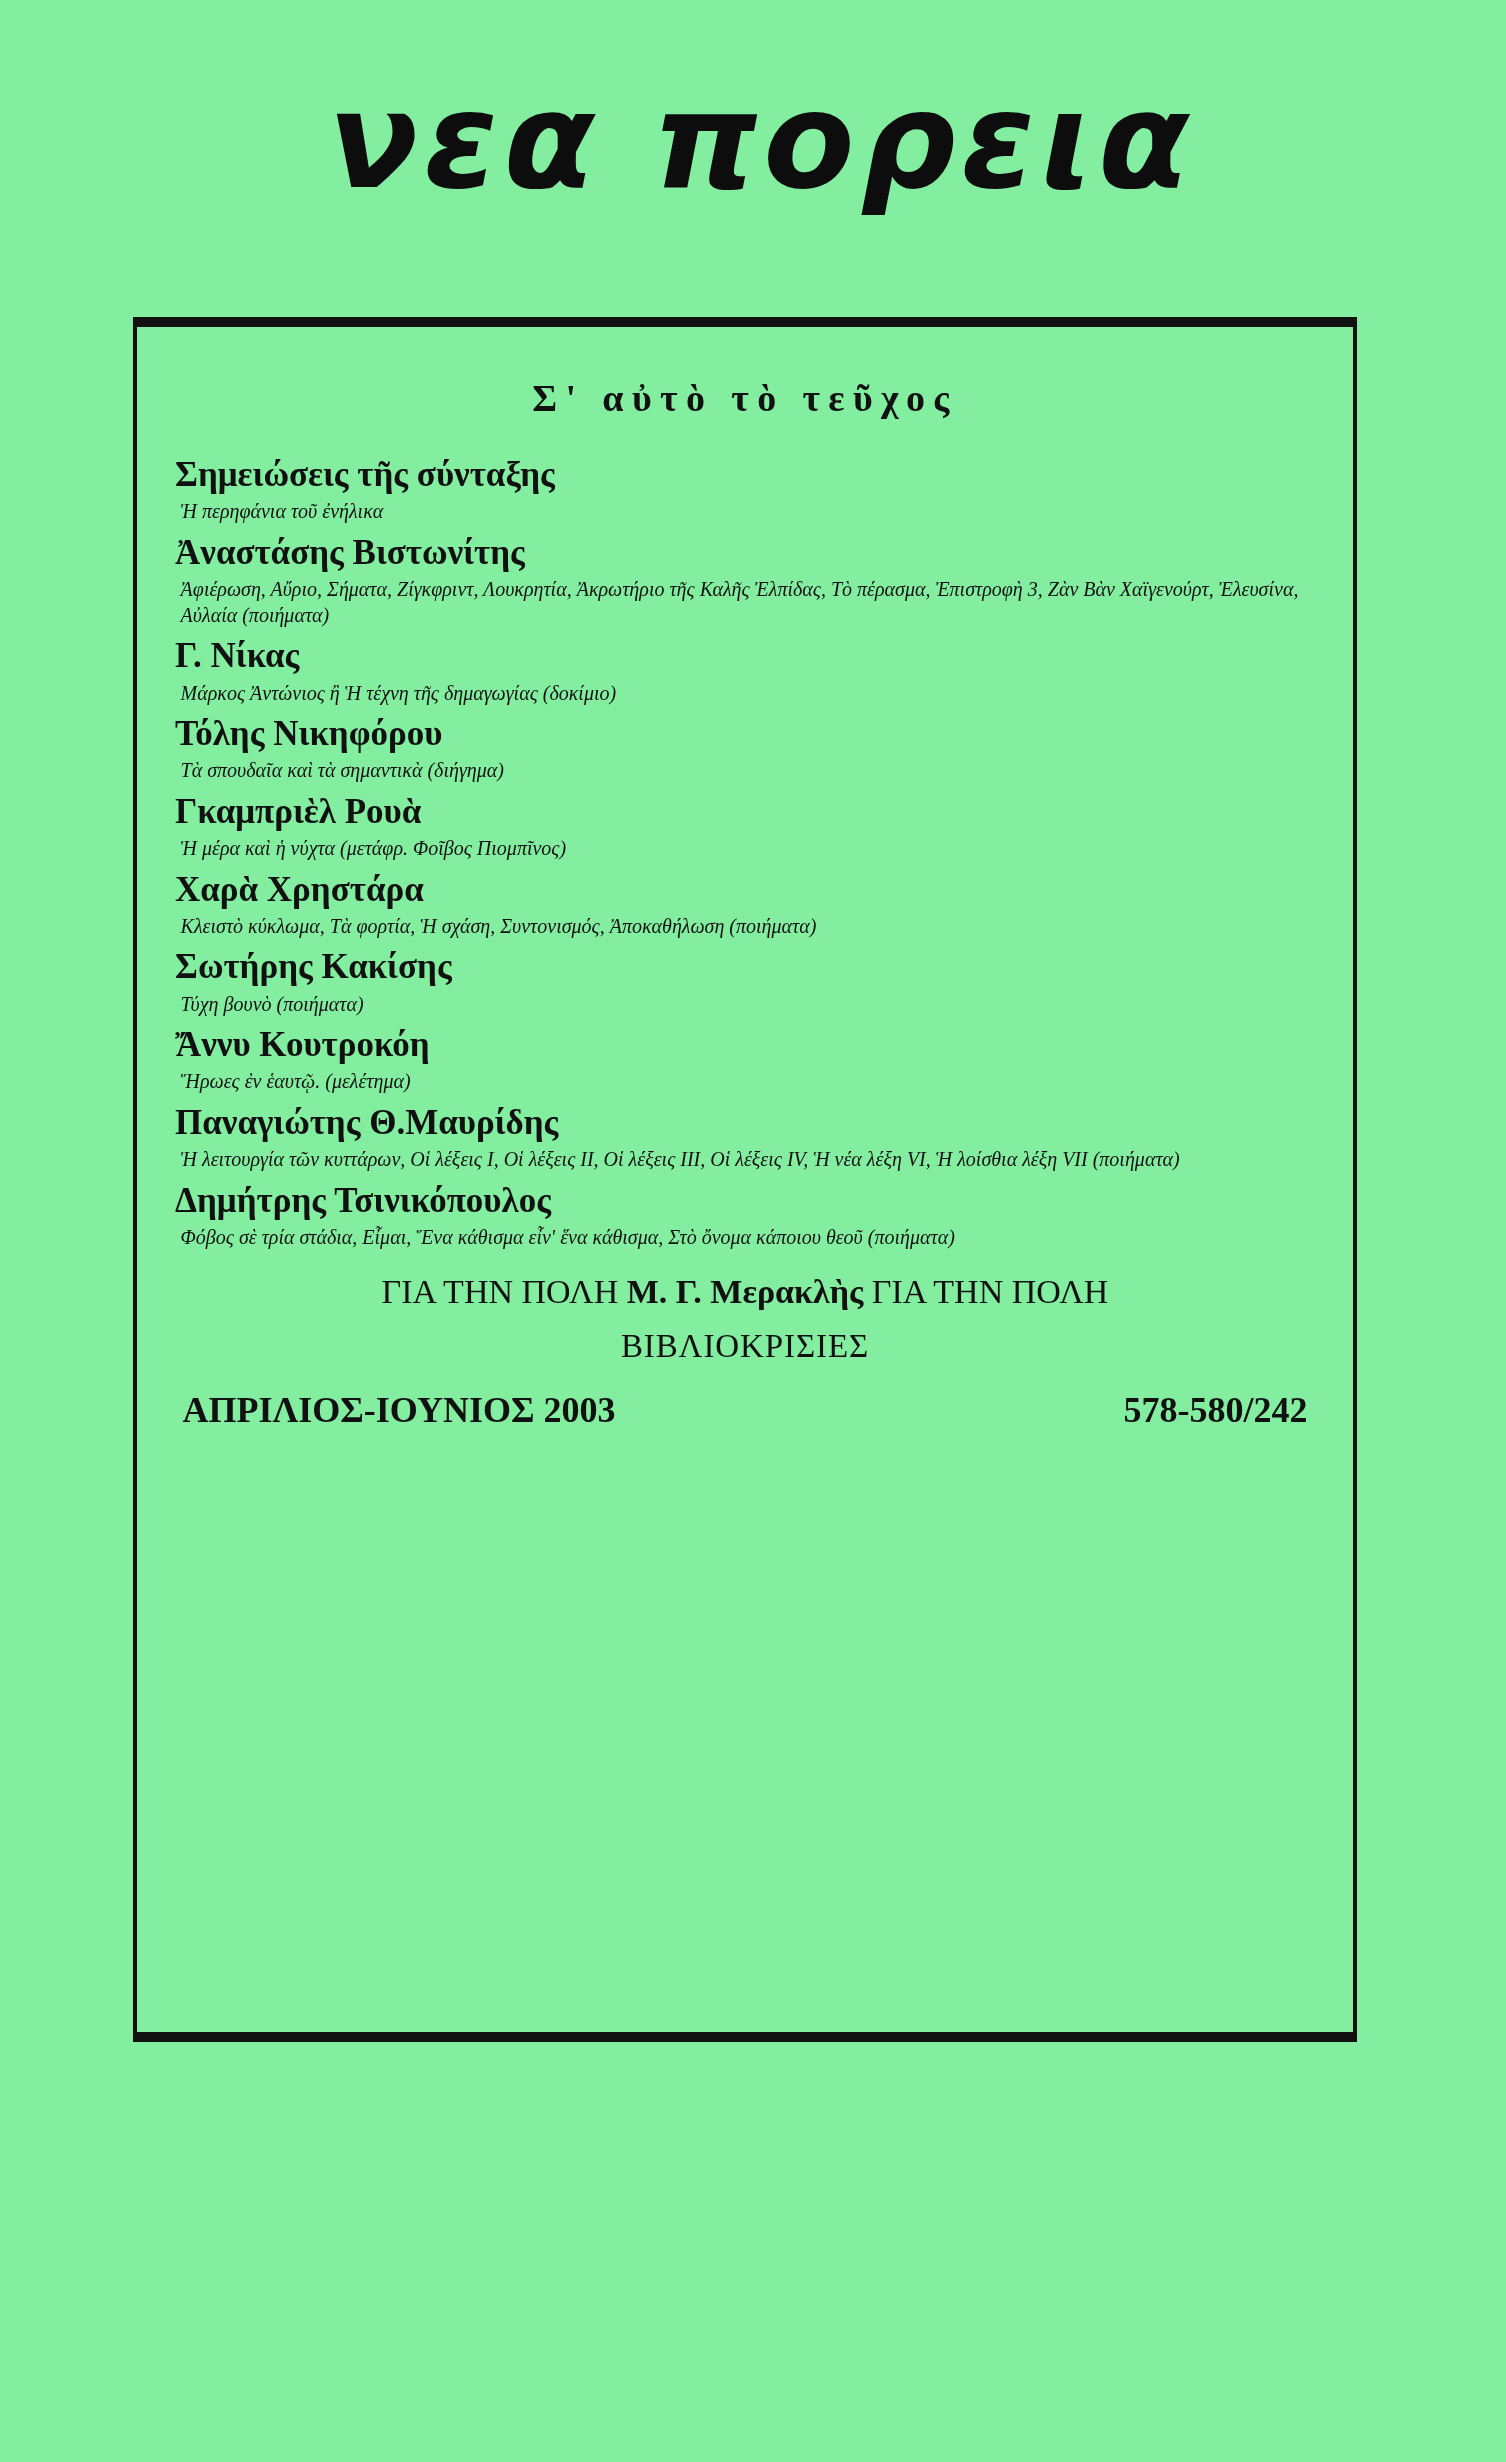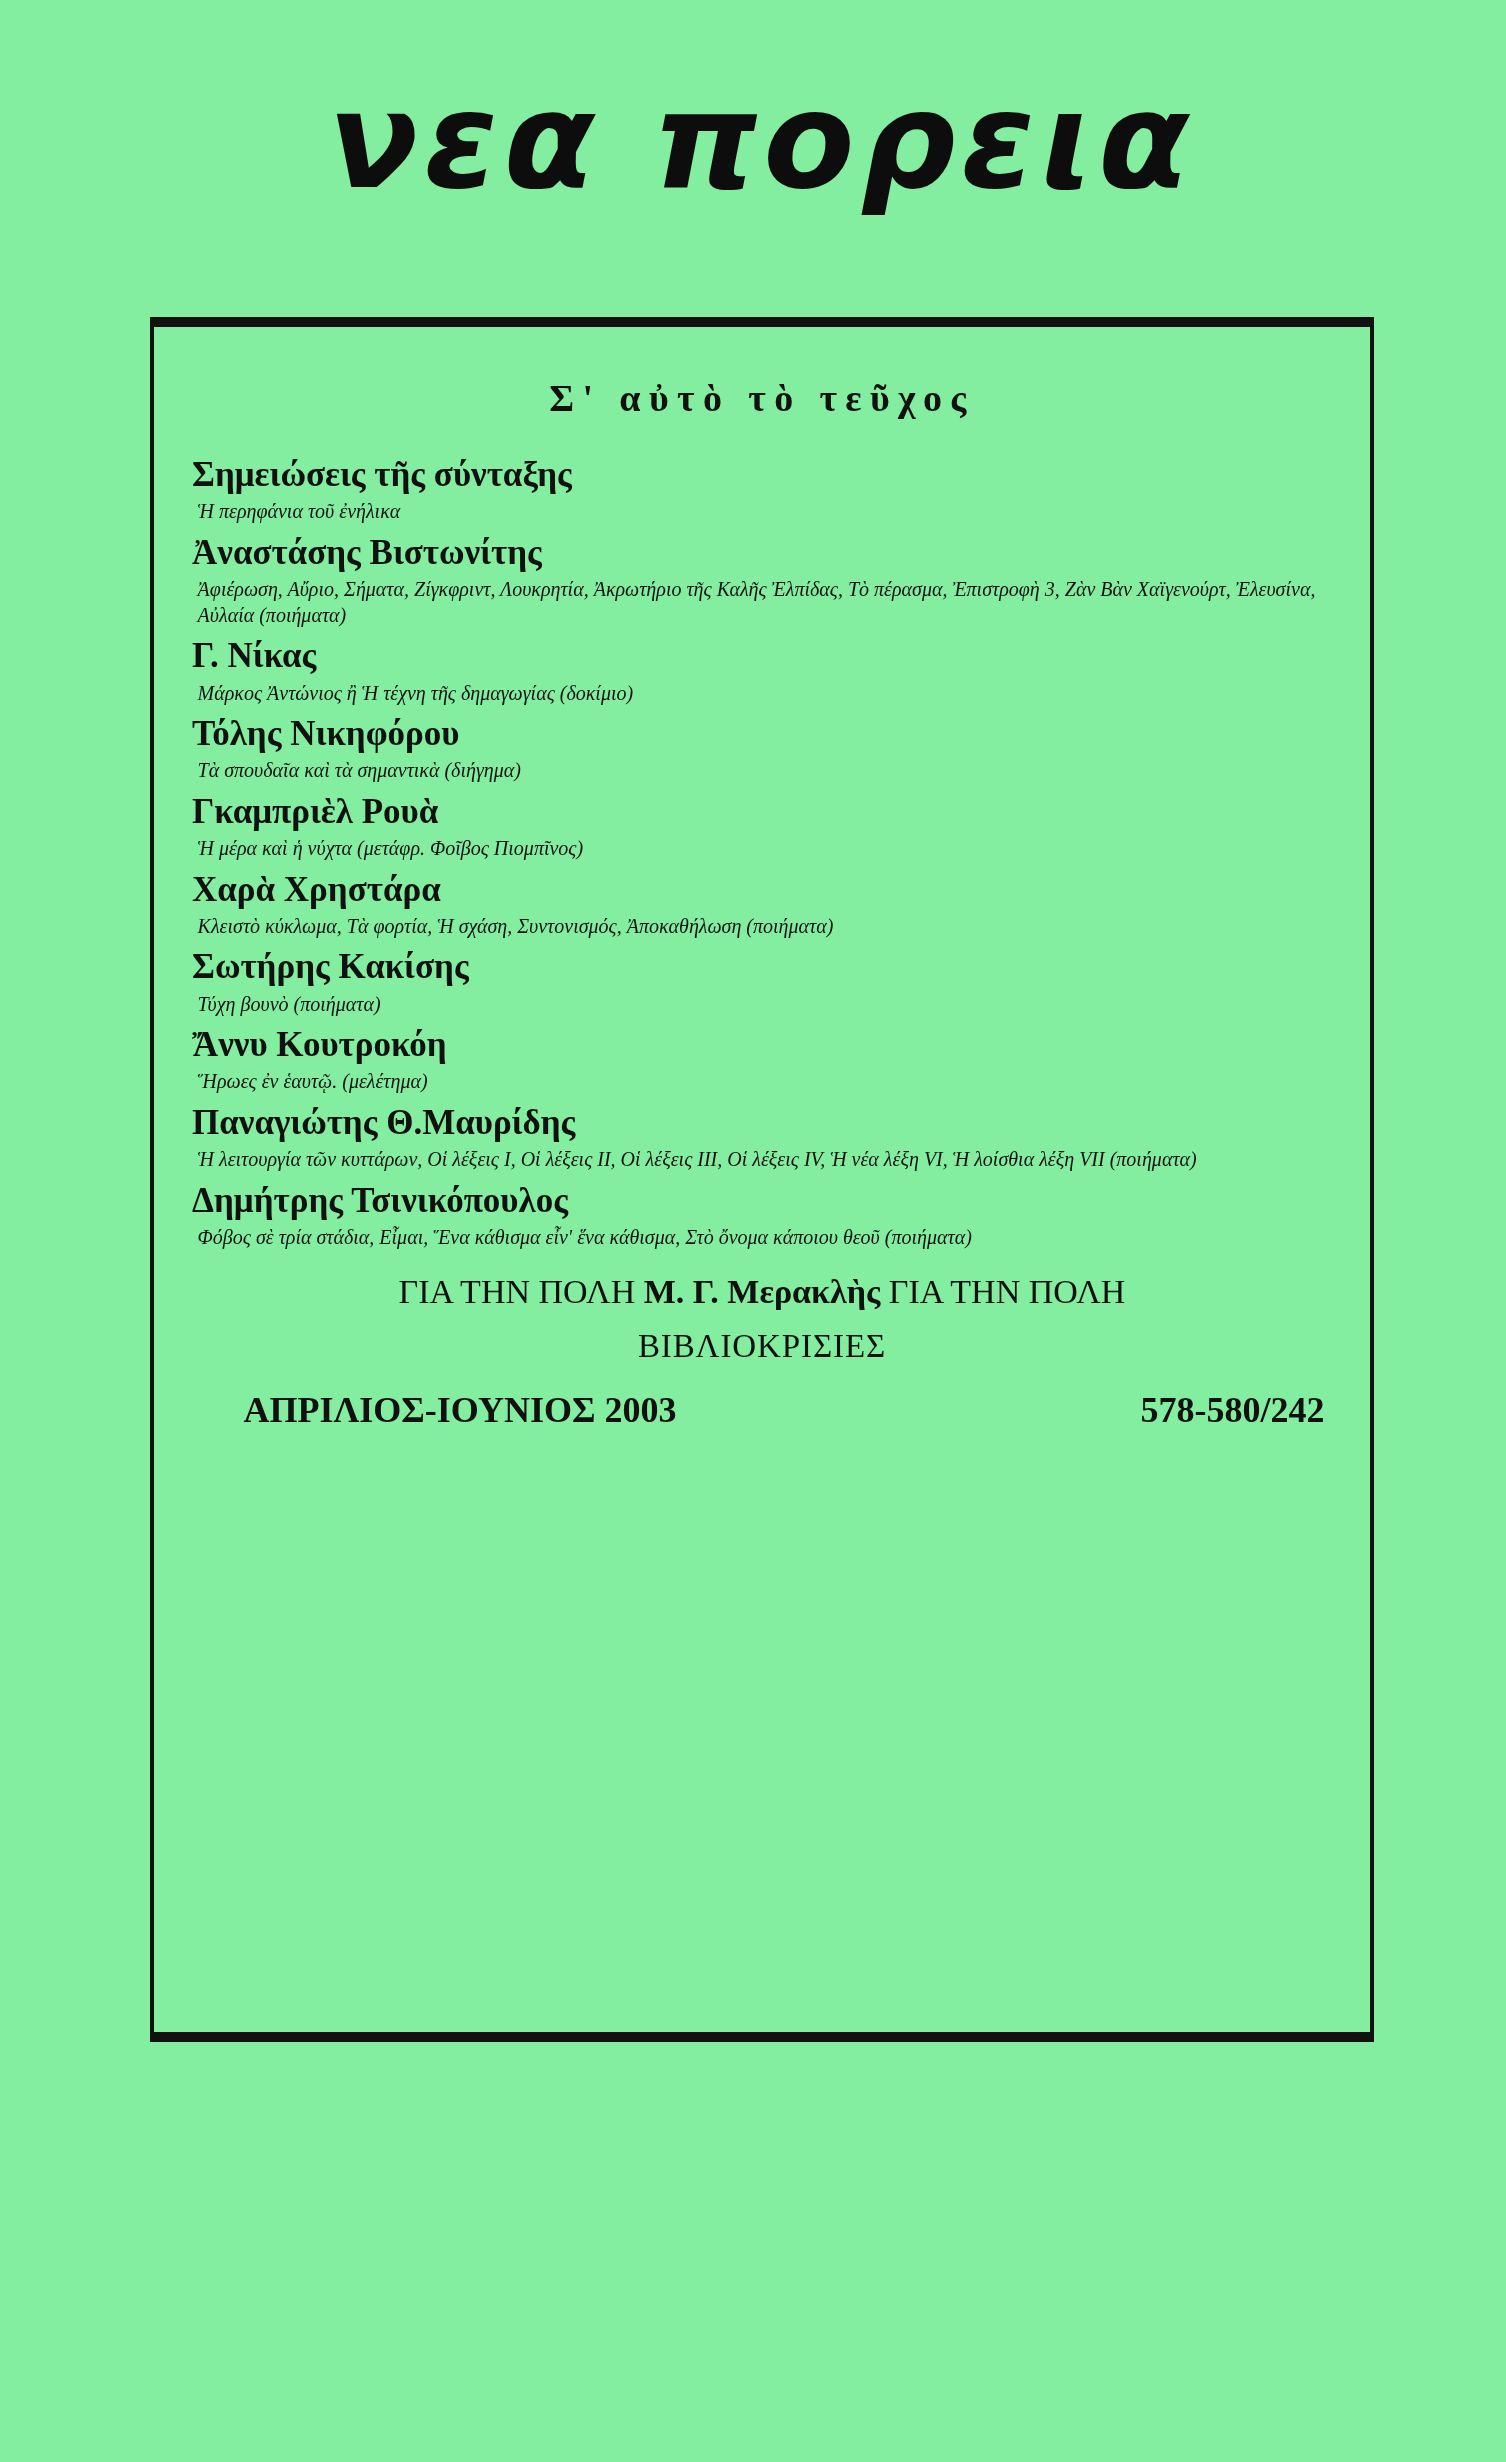--- a/index.html
+++ b/index.html
@@ -30,21 +30,21 @@
     font-weight: 700;
     font-style: italic;
     font-size: 133px;
     letter-spacing: 5.6px;
     color: #0d0d0d;
     line-height: 1;
     padding-left: 8px;
   }
   .frame {
     position: absolute;
-    left: 150px;
+    left: 133px;
     top: 317px;
     width: 1224px;
     box-sizing: border-box;
     border-top: 10.3px solid #111;
     border-bottom: 10.3px solid #111;
     border-left: 4.7px solid #111;
     border-right: 4.7px solid #111;
     padding: 24.4px 38px 24.4px 38px;
     min-height: 1725px;
   }
@@ -93,21 +93,20 @@
   }
   .footer {
     display: flex;
     justify-content: space-between;
     align-items: baseline;
     font-size: 36px;
     font-weight: 700;
     margin-top: 19px;
     padding: 0 7.5px 3.8px 7.5px;
     color: #111;
-    margin-left: 44px;
   }
 </style>
 </head>
 <body>
 
 <div class="page">
 
   <div class="masthead">νεα πορεια</div>
 
   <div class="frame">

